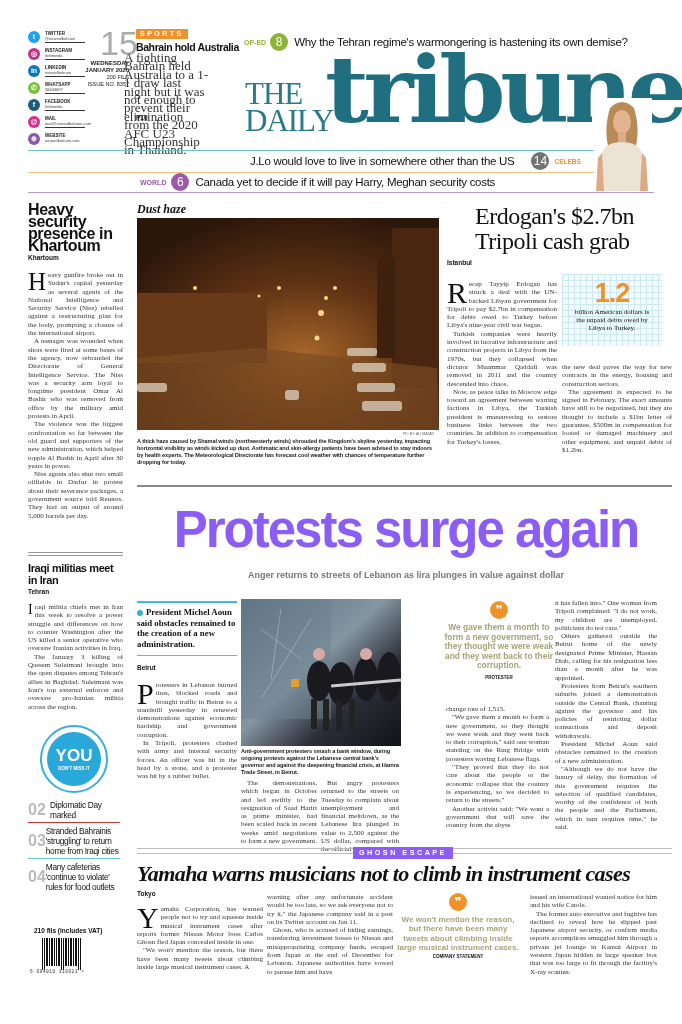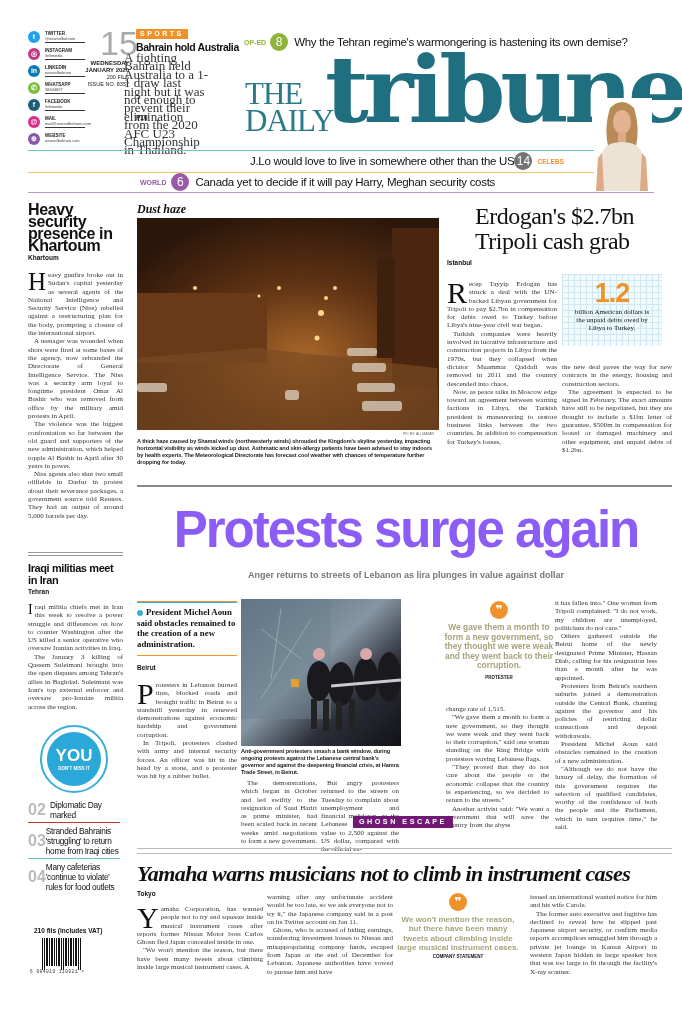--- a/index.html
+++ b/index.html
@@ -33,21 +33,21 @@
 .oped-head{font-family:"Liberation Sans",sans-serif;font-size:11.5px;color:#111;margin-left:6px;letter-spacing:-0.3px}
 
 
 .the-daily{left:245px;top:80px;font-family:"Liberation Serif",serif;color:#2a7a8a;font-size:31px;line-height:27px;letter-spacing:-1px}
 .tribune{left:325px;top:40px;font-family:"DejaVu Serif",serif;font-weight:bold;color:#1f6f80;font-size:92px;line-height:100px;letter-spacing:-5px;transform:scaleX(1.03);transform-origin:left}
 .celeb-photo{left:592px;top:98px;width:60px;height:93px}
 .rule-teal{left:28px;top:150px;width:566px;height:1px;background:#6ec3c8}
 .rule-gold{left:28px;top:172px;width:566px;height:1px;background:#f0c27a}
 .rule-purple{left:28px;top:192px;width:626px;height:1px;background:#b69ac8}
 .celebs{left:250px;top:151px;display:flex;align-items:center;height:20px}
-.celebs-head{font-family:"Liberation Sans",sans-serif;font-size:11.5px;color:#111;letter-spacing:-0.3px;margin-right:0}
+.celebs-head{font-family:"Liberation Sans",sans-serif;font-size:11.5px;color:#111;letter-spacing:-0.3px;margin-right:17px}
 .celebs-tag{font-family:"Liberation Sans",sans-serif;font-weight:bold;font-size:6.5px;color:#f0922a;margin-left:5px}
 .world{left:140px;top:172px;display:flex;align-items:center;height:20px}
 .world-tag{font-family:"Liberation Sans",sans-serif;font-weight:bold;font-size:7px;color:#9a5aa8;margin-right:5px}
 .world-head{font-family:"Liberation Sans",sans-serif;font-size:11.5px;color:#111;margin-left:6px;letter-spacing:-0.3px}
 
 
 .lc{left:28px;width:95px}
 .hd-sans{font-family:"Liberation Sans",sans-serif;font-weight:bold;color:#111;letter-spacing:-0.4px}
 .dateline{font-family:"Liberation Sans",sans-serif;font-weight:bold;font-size:6.5px;color:#111}
 .body{font-size:7px;line-height:8.3px;color:#333;text-align:justify}
@@ -91,21 +91,21 @@
 .dot{display:inline-block;width:6px;height:6px;border-radius:50%;margin-right:3px;vertical-align:middle}
 .rule-o{height:1px;background:#f0922a}
 .rule-b{height:1px;background:#3aaed8}
 .prot-photo{left:241px;top:599px;width:160px;height:147px;overflow:hidden;background:linear-gradient(135deg,#445260 0%,#6f7c86 35%,#2a2a32 60%,#141418 100%)}
 .quote-ic{width:18px;height:18px;border-radius:50%;background:#f0922a;color:#fff;font-family:"DejaVu Sans",sans-serif;font-weight:bold;font-size:12px;display:flex;align-items:center;justify-content:center;margin:0 auto}
 .pull{font-family:"Liberation Sans",sans-serif;font-weight:bold;font-size:8.4px;line-height:9.5px;color:#a6a37a;text-align:center}
 .pull-attr{font-family:"Liberation Sans",sans-serif;font-weight:bold;font-size:4.5px;color:#111;text-align:center;margin-top:4px}
 
 
 .ghosn-rule{left:137px;top:848px;width:535px;height:6px;border-top:1px solid #bbb;border-bottom:1px solid #bbb}
-.ghosn-tag{left:353px;top:816px;background:#701a75;color:#fff;font-family:"Liberation Sans",sans-serif;font-weight:bold;font-size:7.2px;letter-spacing:2.5px;padding:1px 6px;height:12px;line-height:10px}
+.ghosn-tag{left:353px;top:847px;background:#8b5cf6;color:#fff;font-family:"Liberation Sans",sans-serif;font-weight:bold;font-size:7.2px;letter-spacing:2.5px;padding:1px 6px;height:12px;line-height:10px}
 .yam-head{left:137px;top:861px;width:540px;font-style:italic;font-weight:bold;font-size:22px;line-height:26px;color:#111;letter-spacing:-0.6px}
 </style>
 </head>
 <body>
 
 <div class="abs social">
   <div class="soc-item">
       <span class="soc-ic" style="background:#1da1f2">t</span>
       <span class="soc-txt">
         <span class="soc-lbl">TWITTER</span>

